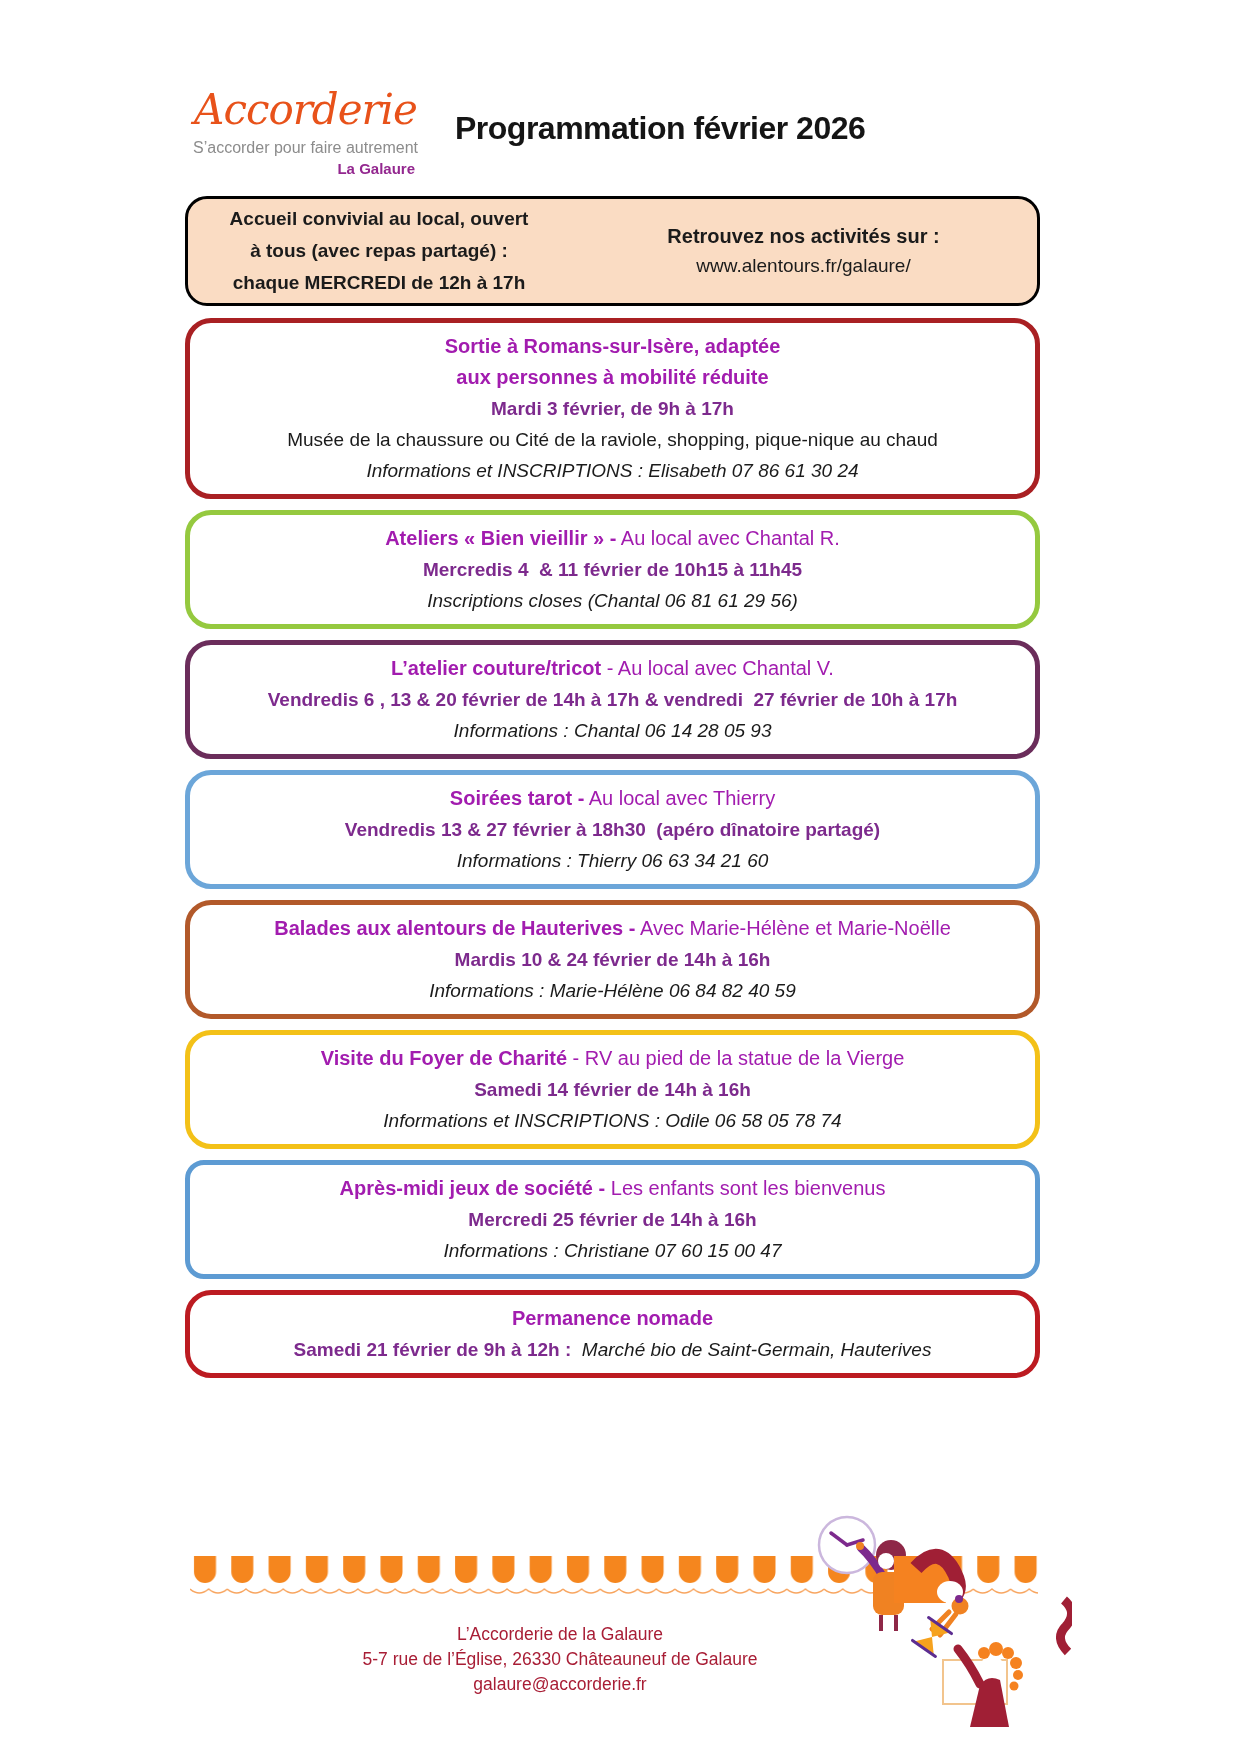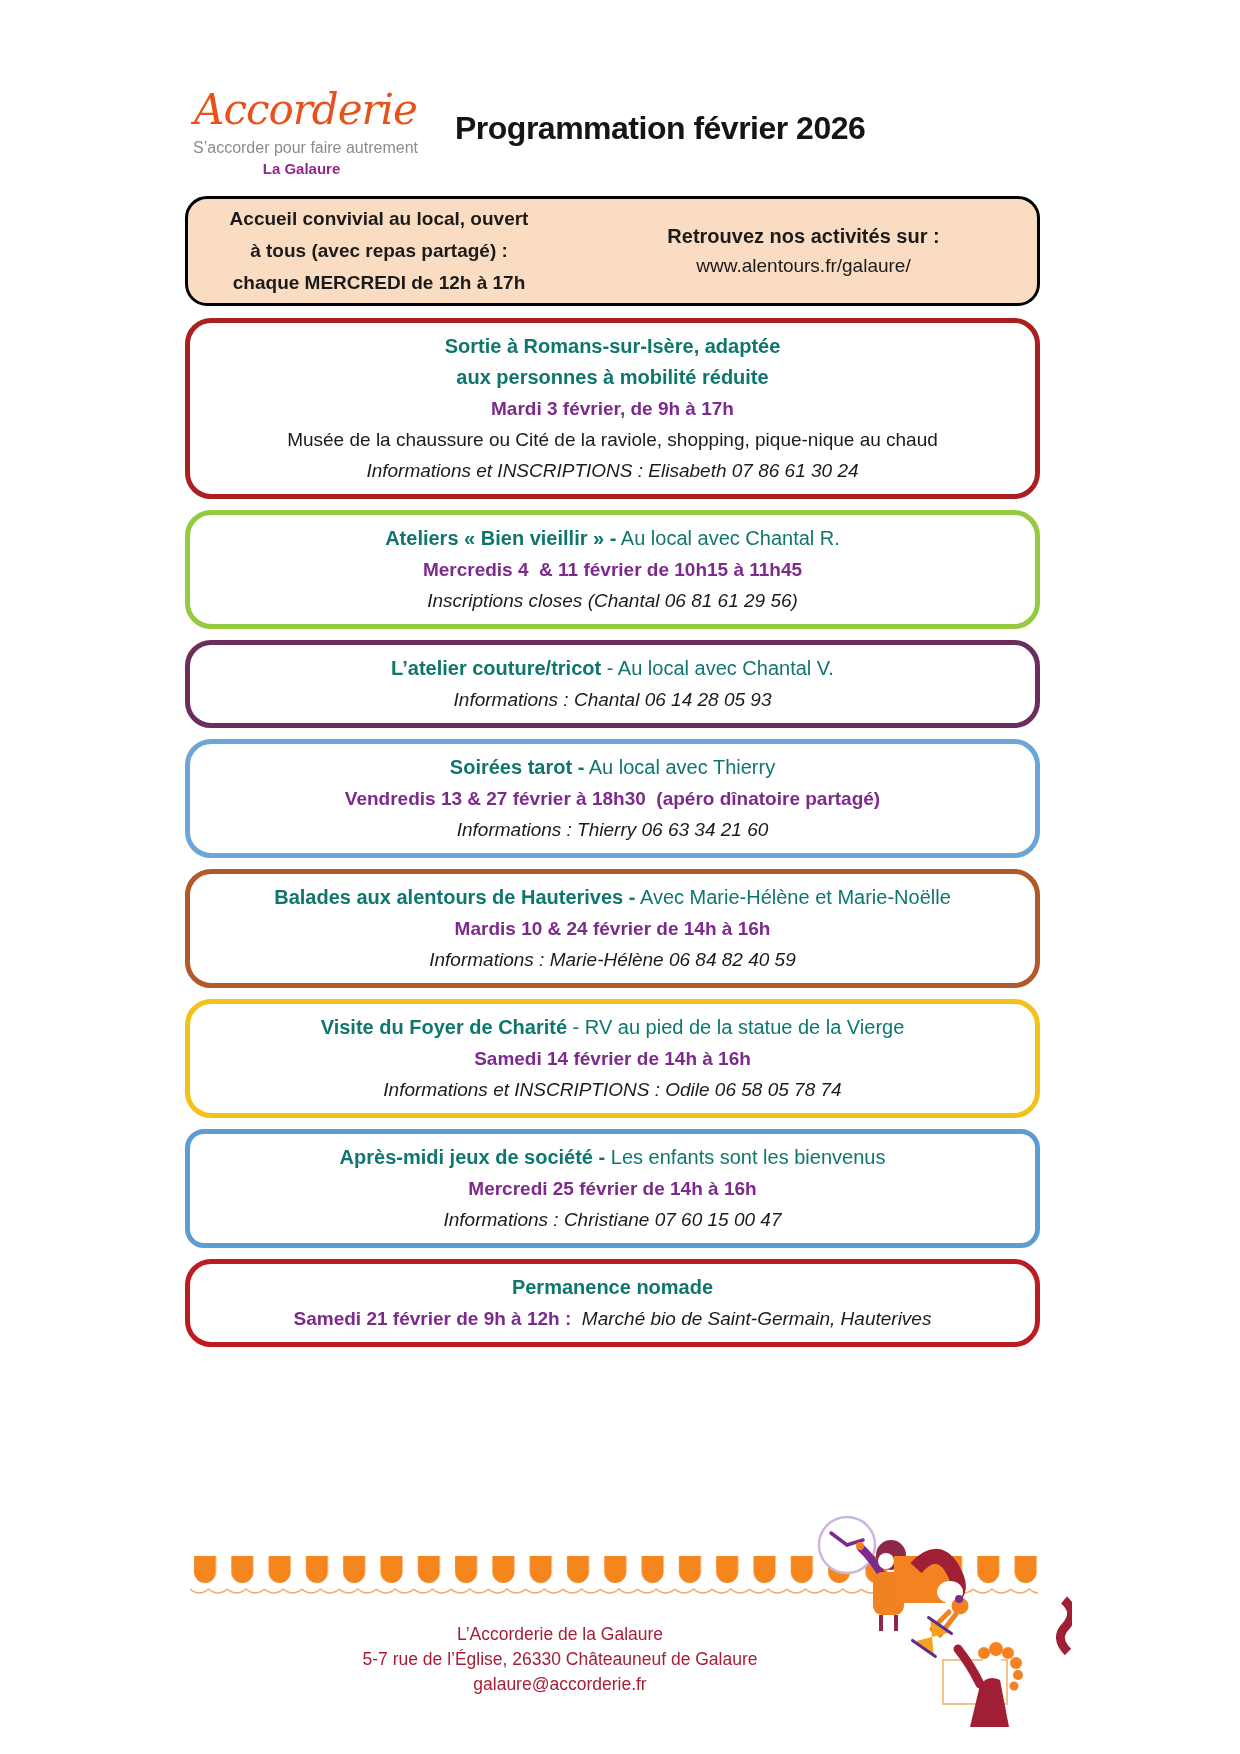--- a/index.html
+++ b/index.html
@@ -7,40 +7,40 @@
     position:relative;width:1240px;height:1754px;background:#ffffff;
     font-family:"Liberation Sans", sans-serif;color:#1b1b1b;overflow:hidden;
   }
   
   .logo-block{position:absolute;left:188px;top:84px;width:235px;text-align:center;}
   .brand{
     font-family:"DejaVu Serif", serif;font-style:italic;font-weight:normal;
     color:#e8521a;font-size:42px;line-height:52px;letter-spacing:-1px;
   }
   .tagline{color:#8c8c8c;font-size:16px;margin-top:3px;}
-  .region{color:#93278f;font-weight:bold;font-size:15px;margin-top:3px;padding-right:8px;}
+  .region{color:#93278f;font-weight:bold;font-size:15px;margin-top:3px;text-align:right;padding-right:8px;}
   .page-title{
     position:absolute;left:455px;top:110px;width:480px;
     font-size:32px;font-weight:bold;color:#151515;letter-spacing:-0.5px;
   }
   
   .content{position:absolute;left:185px;top:196px;width:855px;}
   .welcome{
     box-sizing:border-box;height:110px;background:#fadcc3;border:3px solid #000000;
     border-radius:22px;display:flex;align-items:center;margin-bottom:12px;
   }
   .welcome-left{width:45%;text-align:center;font-weight:bold;font-size:19px;line-height:32px;}
   .welcome-right{width:55%;text-align:center;}
   .welcome-right .wr-title{font-weight:bold;font-size:20px;line-height:30px;}
   .welcome-right .wr-url{font-size:19px;line-height:30px;}
   .activity{
     box-sizing:border-box;background:#fff;border:5px solid #888;border-radius:26px;
     text-align:center;padding:8px 26px;margin-bottom:11px;
   }
-  .a-title{font-size:20px;line-height:31px;color:#0f766e;}
+  .a-title{font-size:20px;line-height:31px;color:#a21caf;}
   .a-title b{font-weight:bold;}
   .a-date{color:#7d2a8d;font-weight:bold;font-size:19px;line-height:31px;white-space:pre-wrap;}
   .a-desc{font-size:19px;line-height:31px;}
   .a-info{font-style:italic;font-size:19px;line-height:31px;}
   .inline{display:inline;}
   .bc0{border-color:#a92023;}
   .bc1{border-color:#95c93f;}
   .bc2{border-color:#6b2d5b;}
   .bc3{border-color:#6ca6d9;}
   .bc4{border-color:#b2592a;}
@@ -88,20 +88,21 @@
     </section>
 
     <section class="activity bc1">
       <div class="a-title"><b>Ateliers « Bien vieillir » -</b><span> Au local avec Chantal R.</span></div>
       <div class="a-date">Mercredis 4  &amp; 11 février de 10h15 à 11h45</div>
       <div class="a-info">Inscriptions closes (Chantal 06 81 61 29 56)</div>
     </section>
 
     <section class="activity bc2">
       <div class="a-title"><b>L’atelier couture/tricot</b><span> - Au local avec Chantal V.</span></div>
+      <div class="a-date">Vendredis 6 , 13 &amp; 20 février de 14h à 17h &amp; vendredi  27 février de 10h à 17h</div>
       <div class="a-info">Informations : Chantal 06 14 28 05 93</div>
     </section>
 
     <section class="activity bc3">
       <div class="a-title"><b>Soirées tarot -</b><span> Au local avec Thierry</span></div>
       <div class="a-date">Vendredis 13 &amp; 27 février à 18h30  (apéro dînatoire partagé)</div>
       <div class="a-info">Informations : Thierry 06 63 34 21 60</div>
     </section>
 
     <section class="activity bc4">

